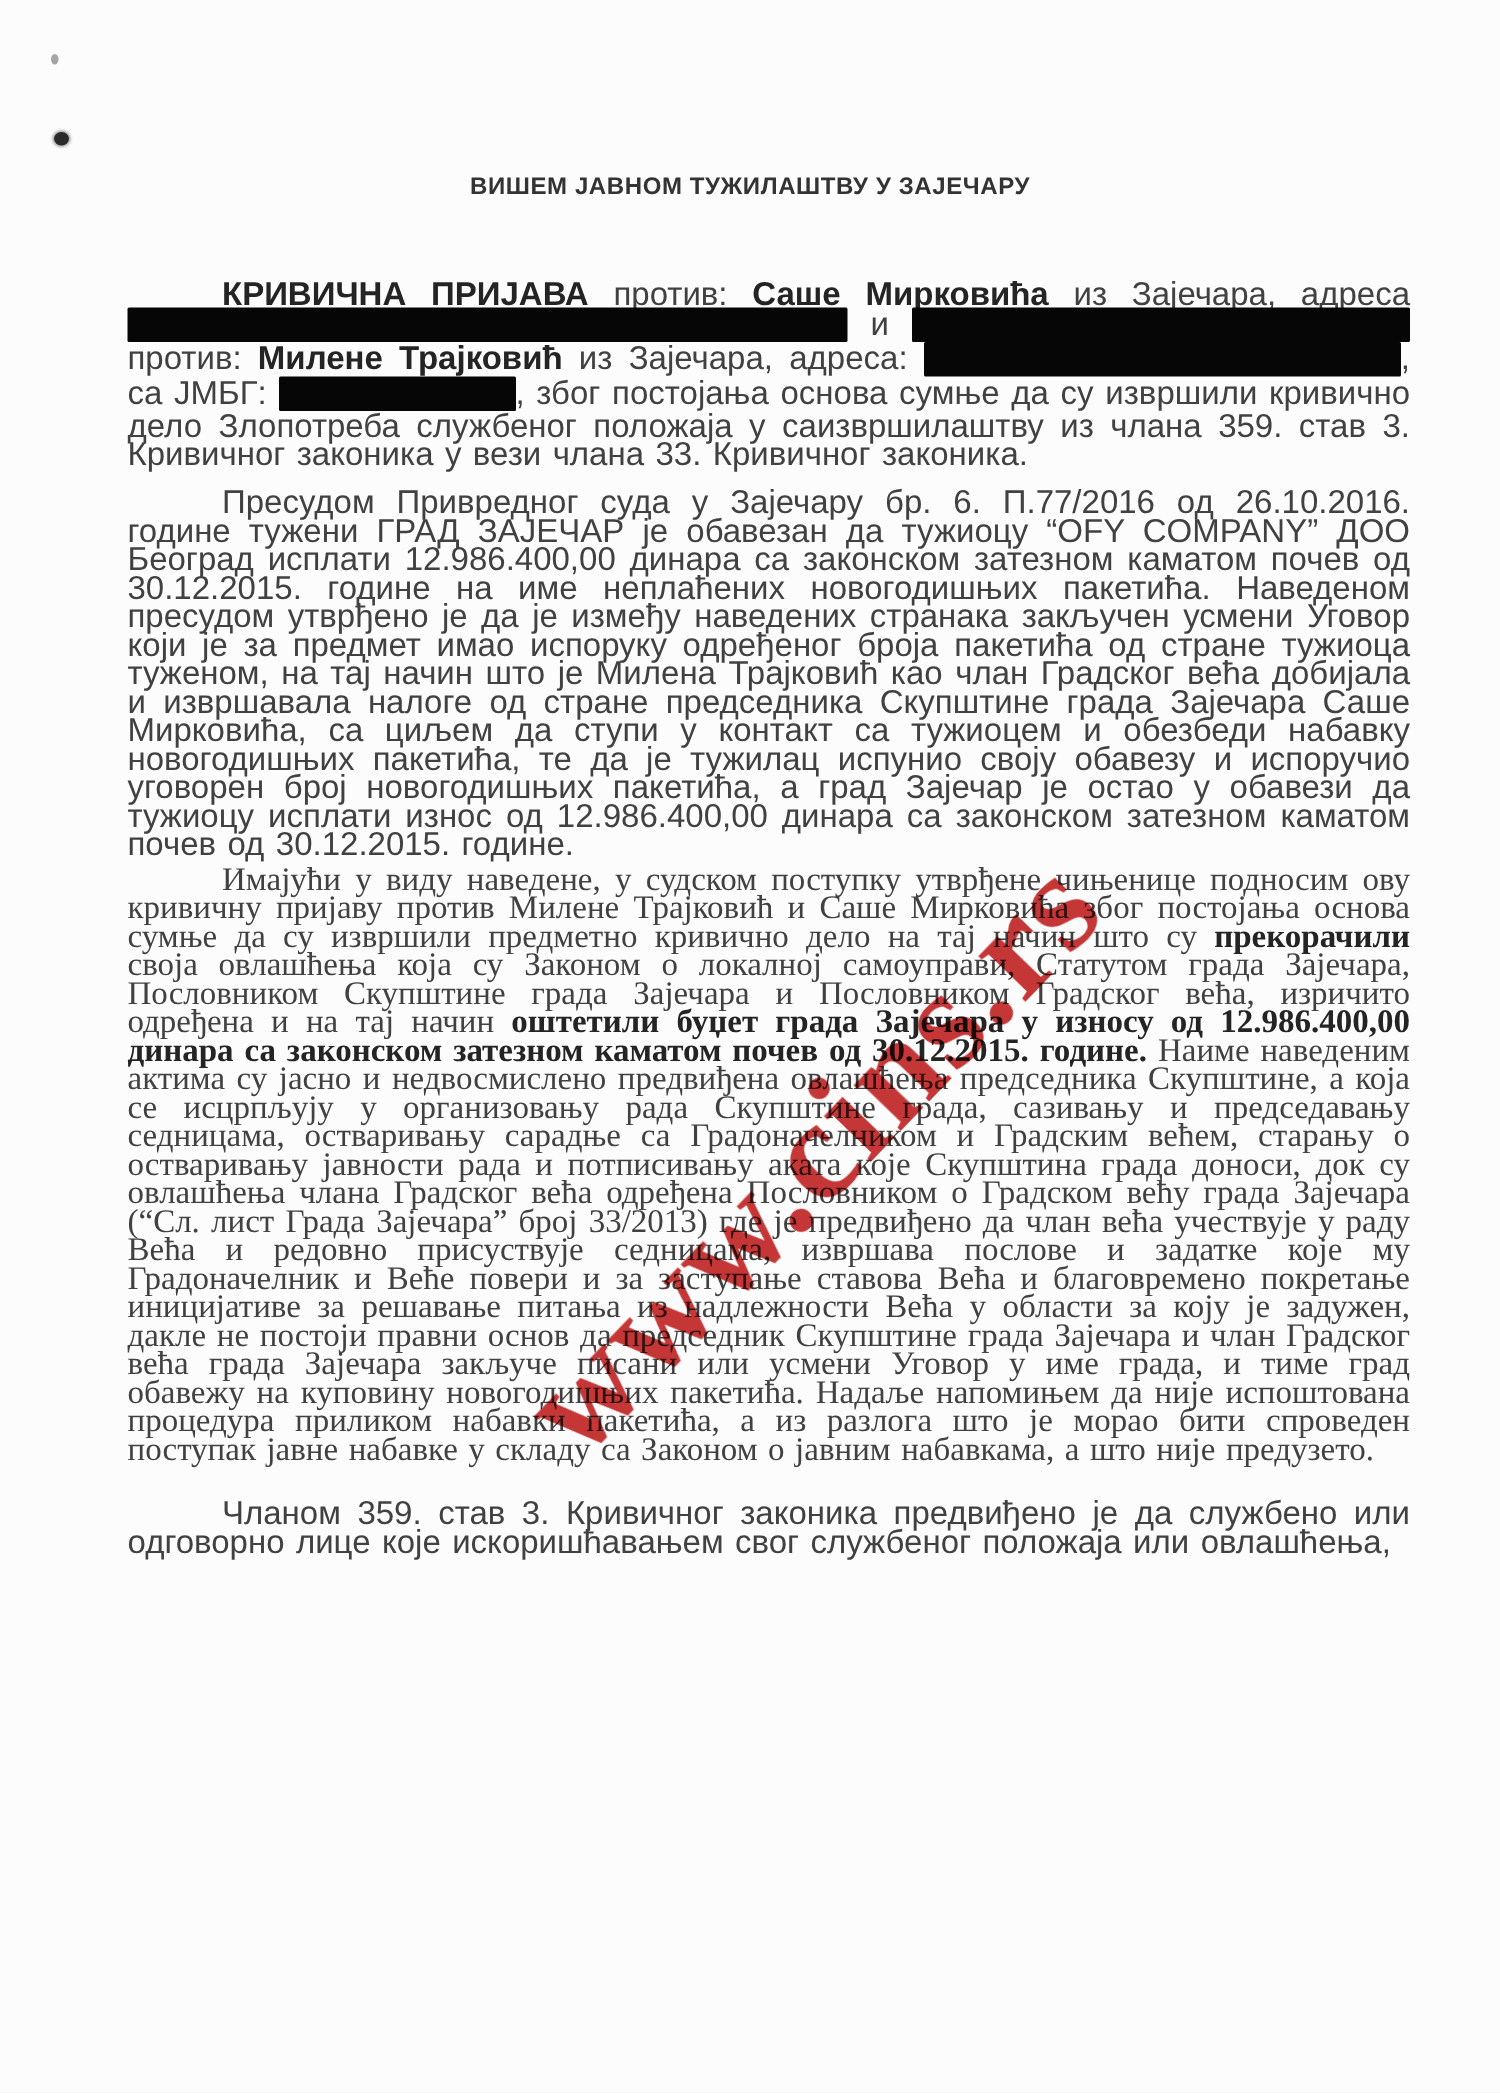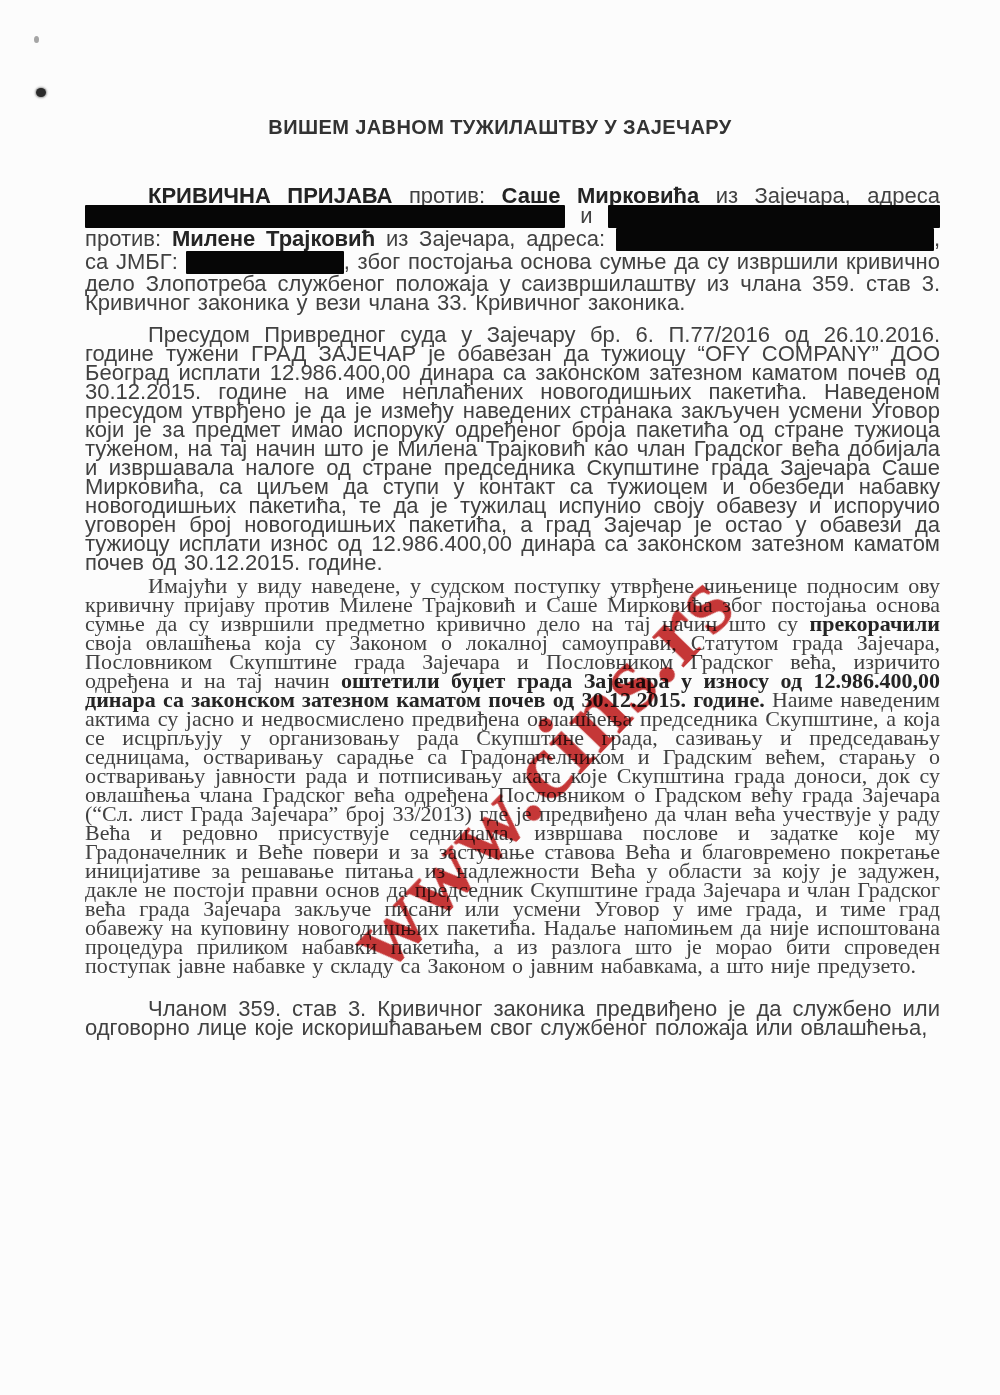--- a/index.html
+++ b/index.html
@@ -20,21 +20,21 @@
   .speck { position: absolute; border-radius: 50%; }
   .speck-1 { left: 34px; top: 36px; width: 5px; height: 7px; background: #777; opacity: .65; }
   .speck-2 { left: 36px; top: 88px; width: 10px; height: 9px; background: #2a2a2a;
              box-shadow: 0 0 2px 1px rgba(40,40,40,.45); }
 
   .doc-title {
     position: absolute;
     left: 0; top: 116px;
     width: 100%;
     text-align: center;
-    font-size: 20px;
+    font-size: 16px;
     font-weight: bold;
     letter-spacing: .4px;
     color: #333;
     filter: blur(.3px);
   }
 
   .doc-body {
     position: absolute;
     left: 85px; top: 186px;
     width: 855px;

